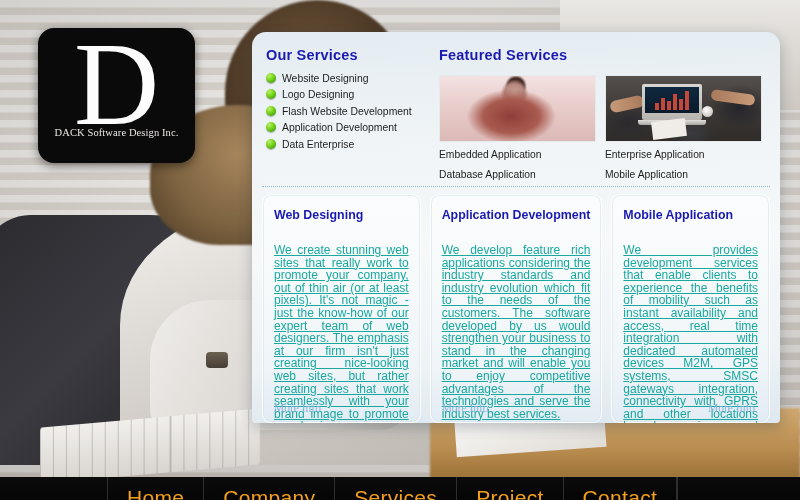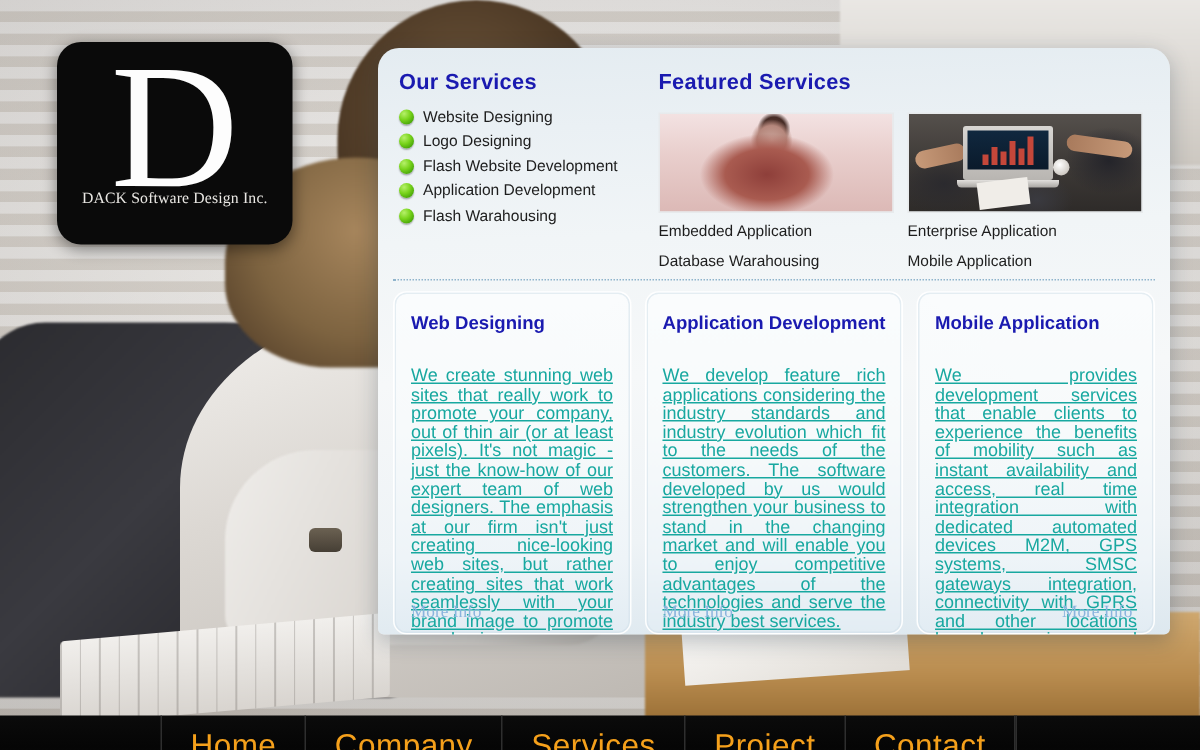--- a/index.html
+++ b/index.html
@@ -480,33 +480,33 @@
           <li class="svc-item">
             <span class="bullet"></span>
             <span>Flash Website Development</span>
           </li>
           <li class="svc-item">
             <span class="bullet"></span>
             <span>Application Development</span>
           </li>
           <li class="svc-item">
             <span class="bullet"></span>
-            <span>Flash Warahousing</span>
+            <span>Data Enterprise</span>
           </li>
         </ul>
       </div>
 
       <div class="col-featured">
         <div class="sec-title">Featured Services</div>
         <div class="feat-grid">
 
           <div class="feat-cell">
             <div class="feat-img img-embedded"></div>
             <div class="feat-cap">Embedded Application</div>
-            <div class="feat-cap">Database Warahousing</div>
+            <div class="feat-cap">Database Application</div>
           </div>
 
           <div class="feat-cell">
             <div class="feat-img img-enterprise">
               <div class="hand-a"></div>
               <div class="hand-b"></div>
               <div class="laptop">
                 <div class="laptop-screen">
                   <i style="height:7px"></i>
                     <i style="height:12px"></i>

